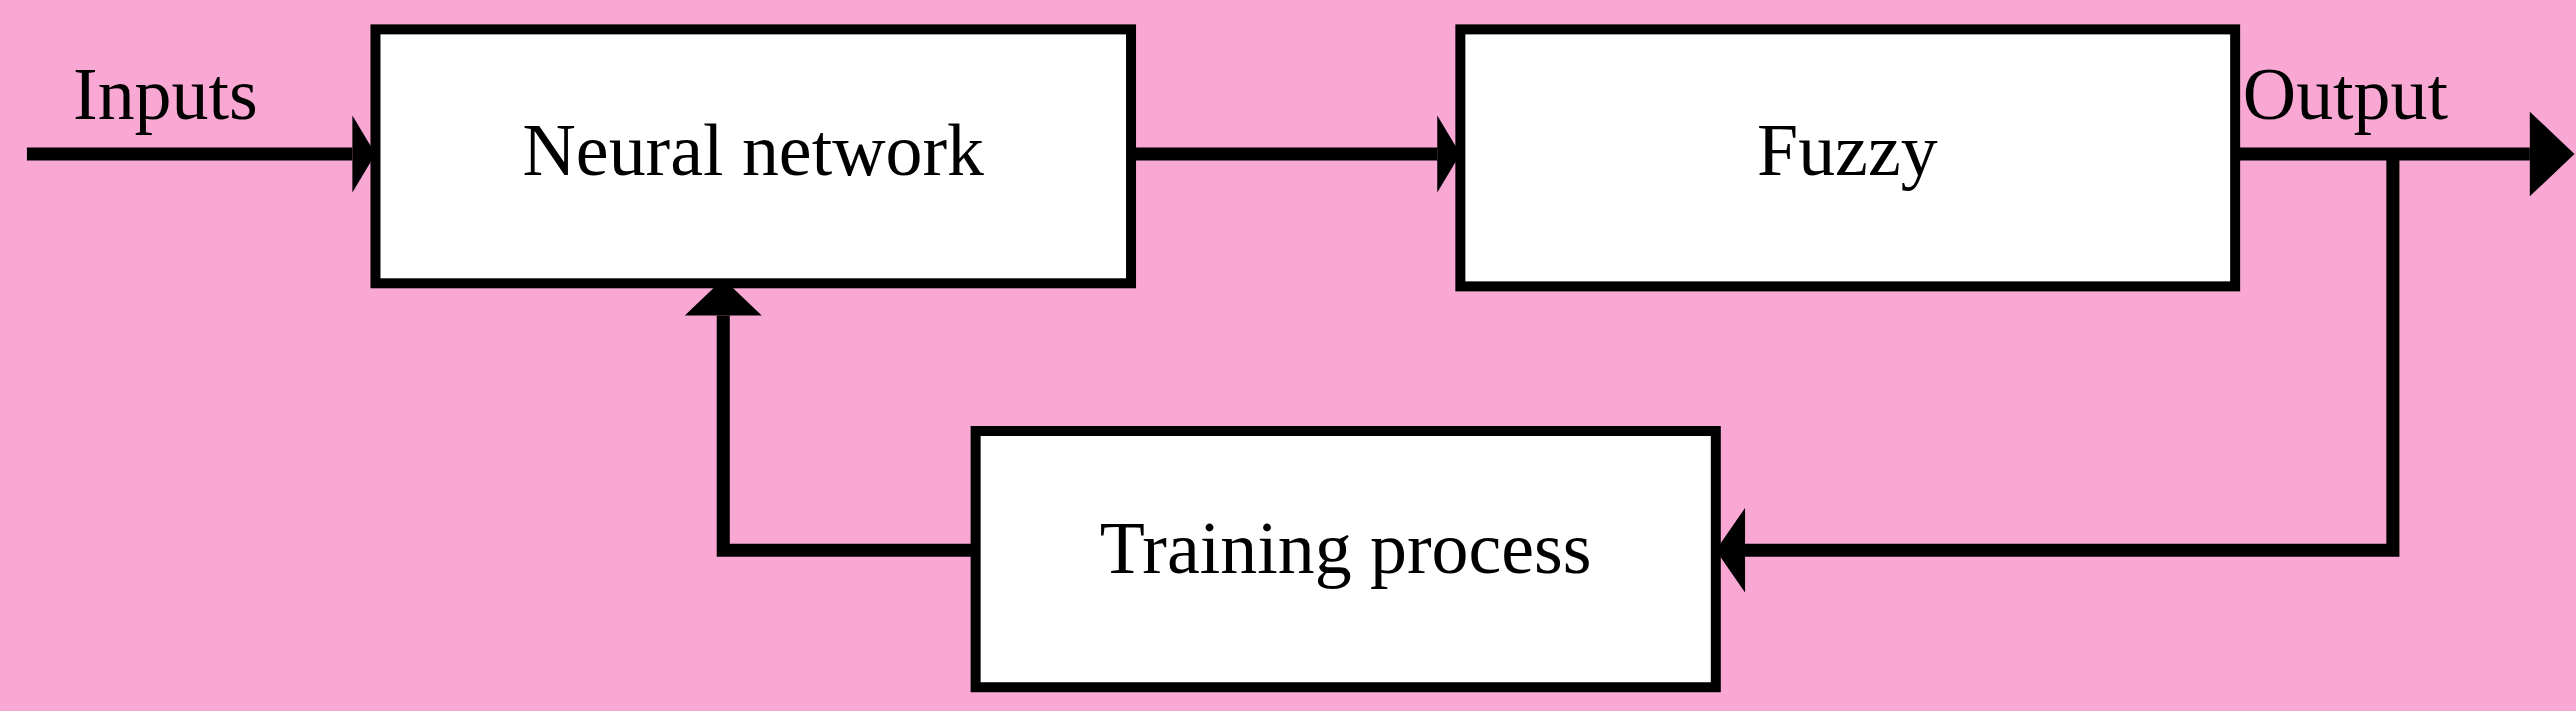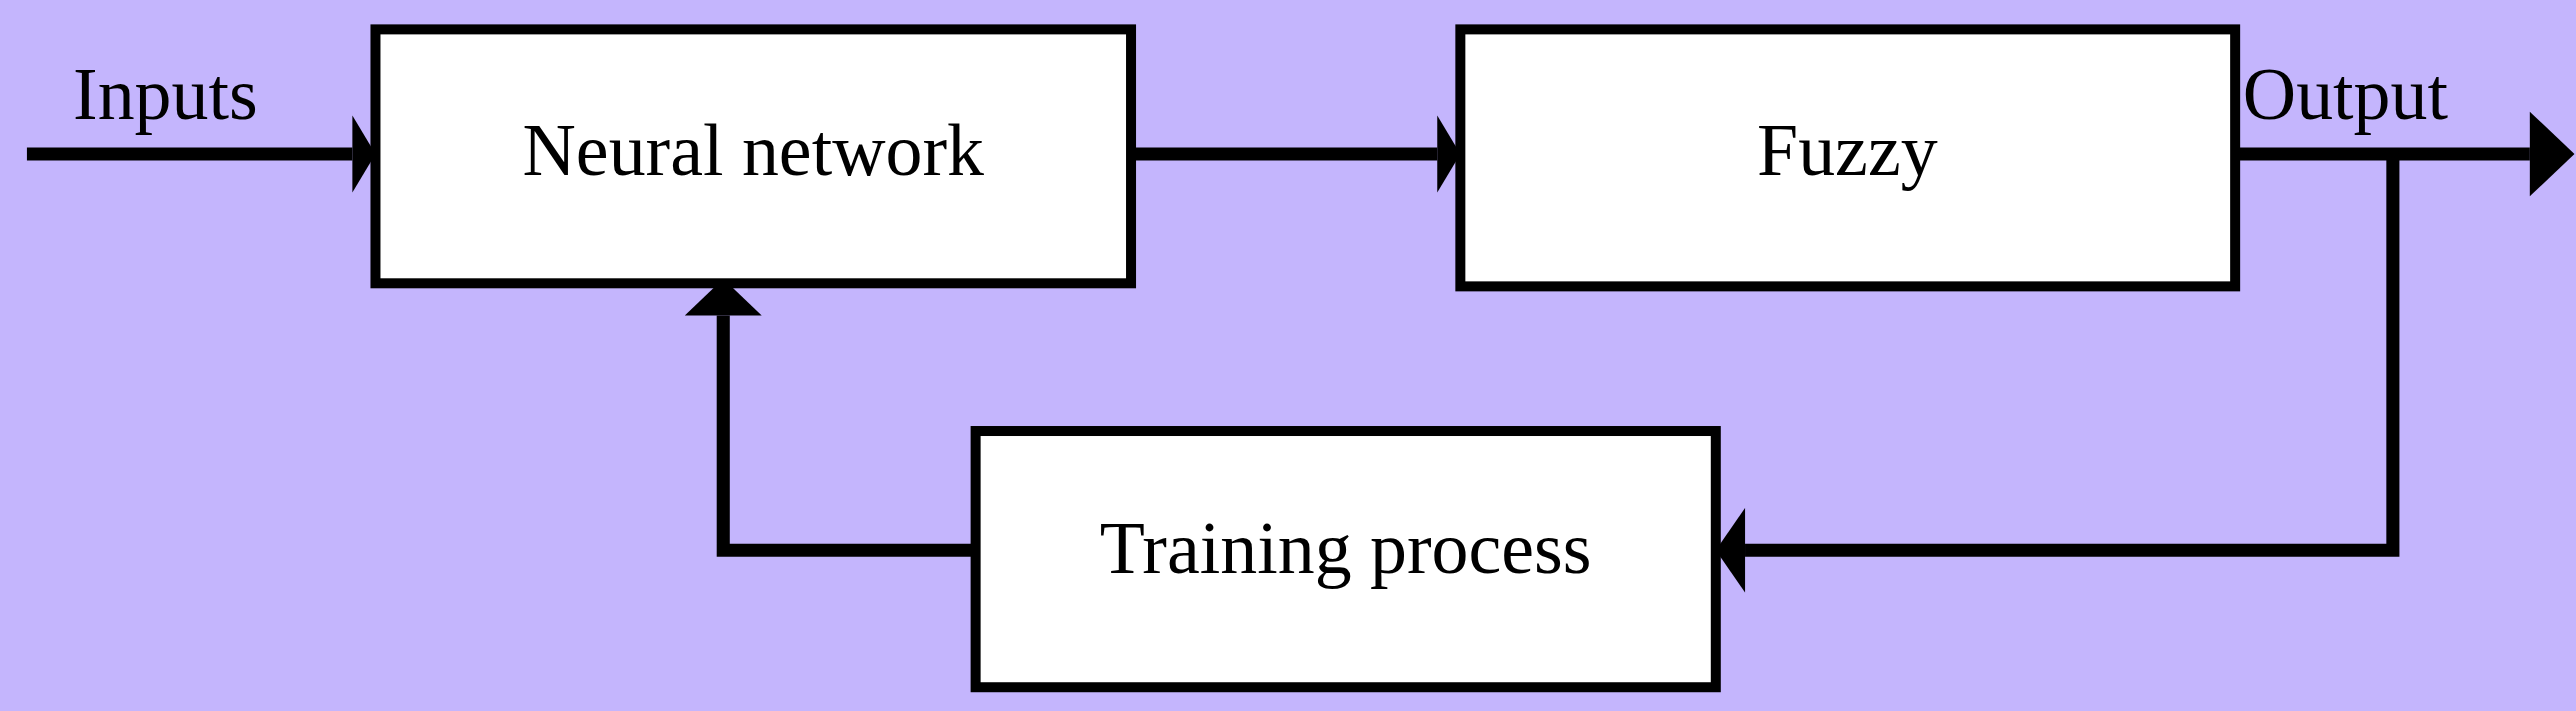--- a/index.html
+++ b/index.html
@@ -8,21 +8,21 @@
     padding: 0;
     background: #ffffff;
   }
   body {
     font-family: "Liberation Serif", "DejaVu Serif", serif;
   }
   #diagram-root {
     position: relative;
     width: 2576px;
     height: 712px;
-    background: #c4b5fd;
+    background: #f9a8d4;
     overflow: hidden;
   }
   #diagram-svg {
     position: absolute;
     top: 0;
     left: 0;
     width: 2576px;
     height: 712px;
     display: block;
   }

